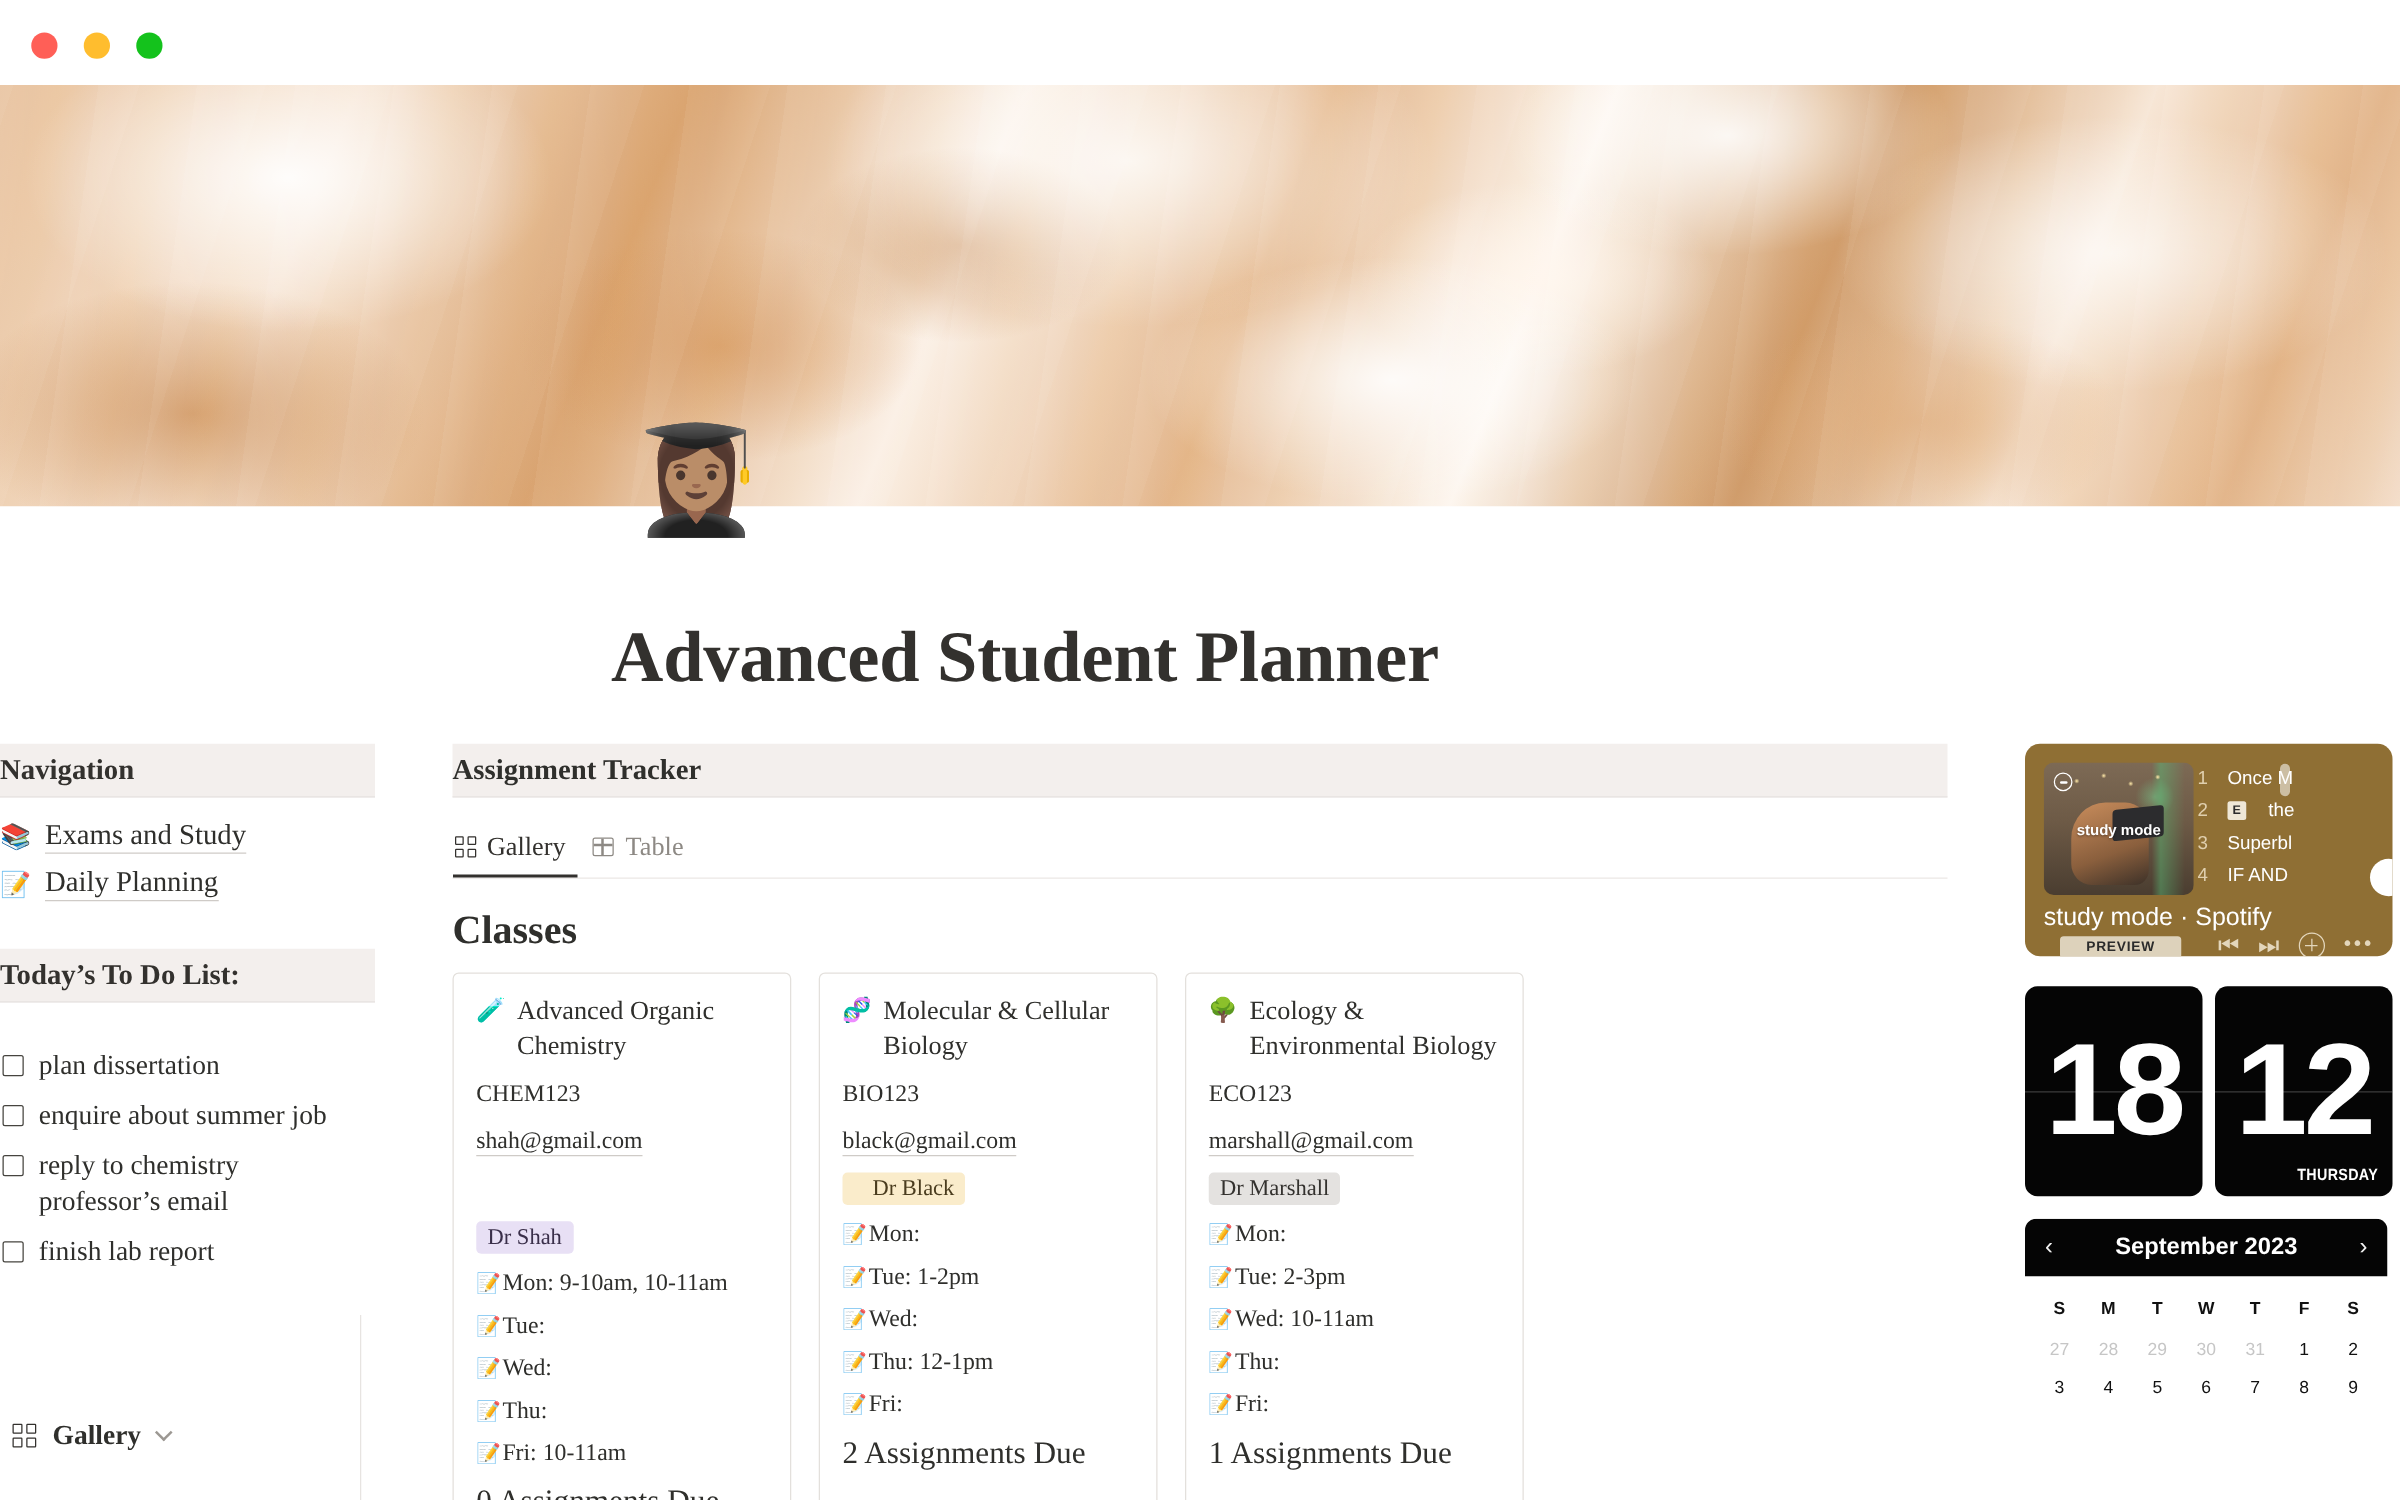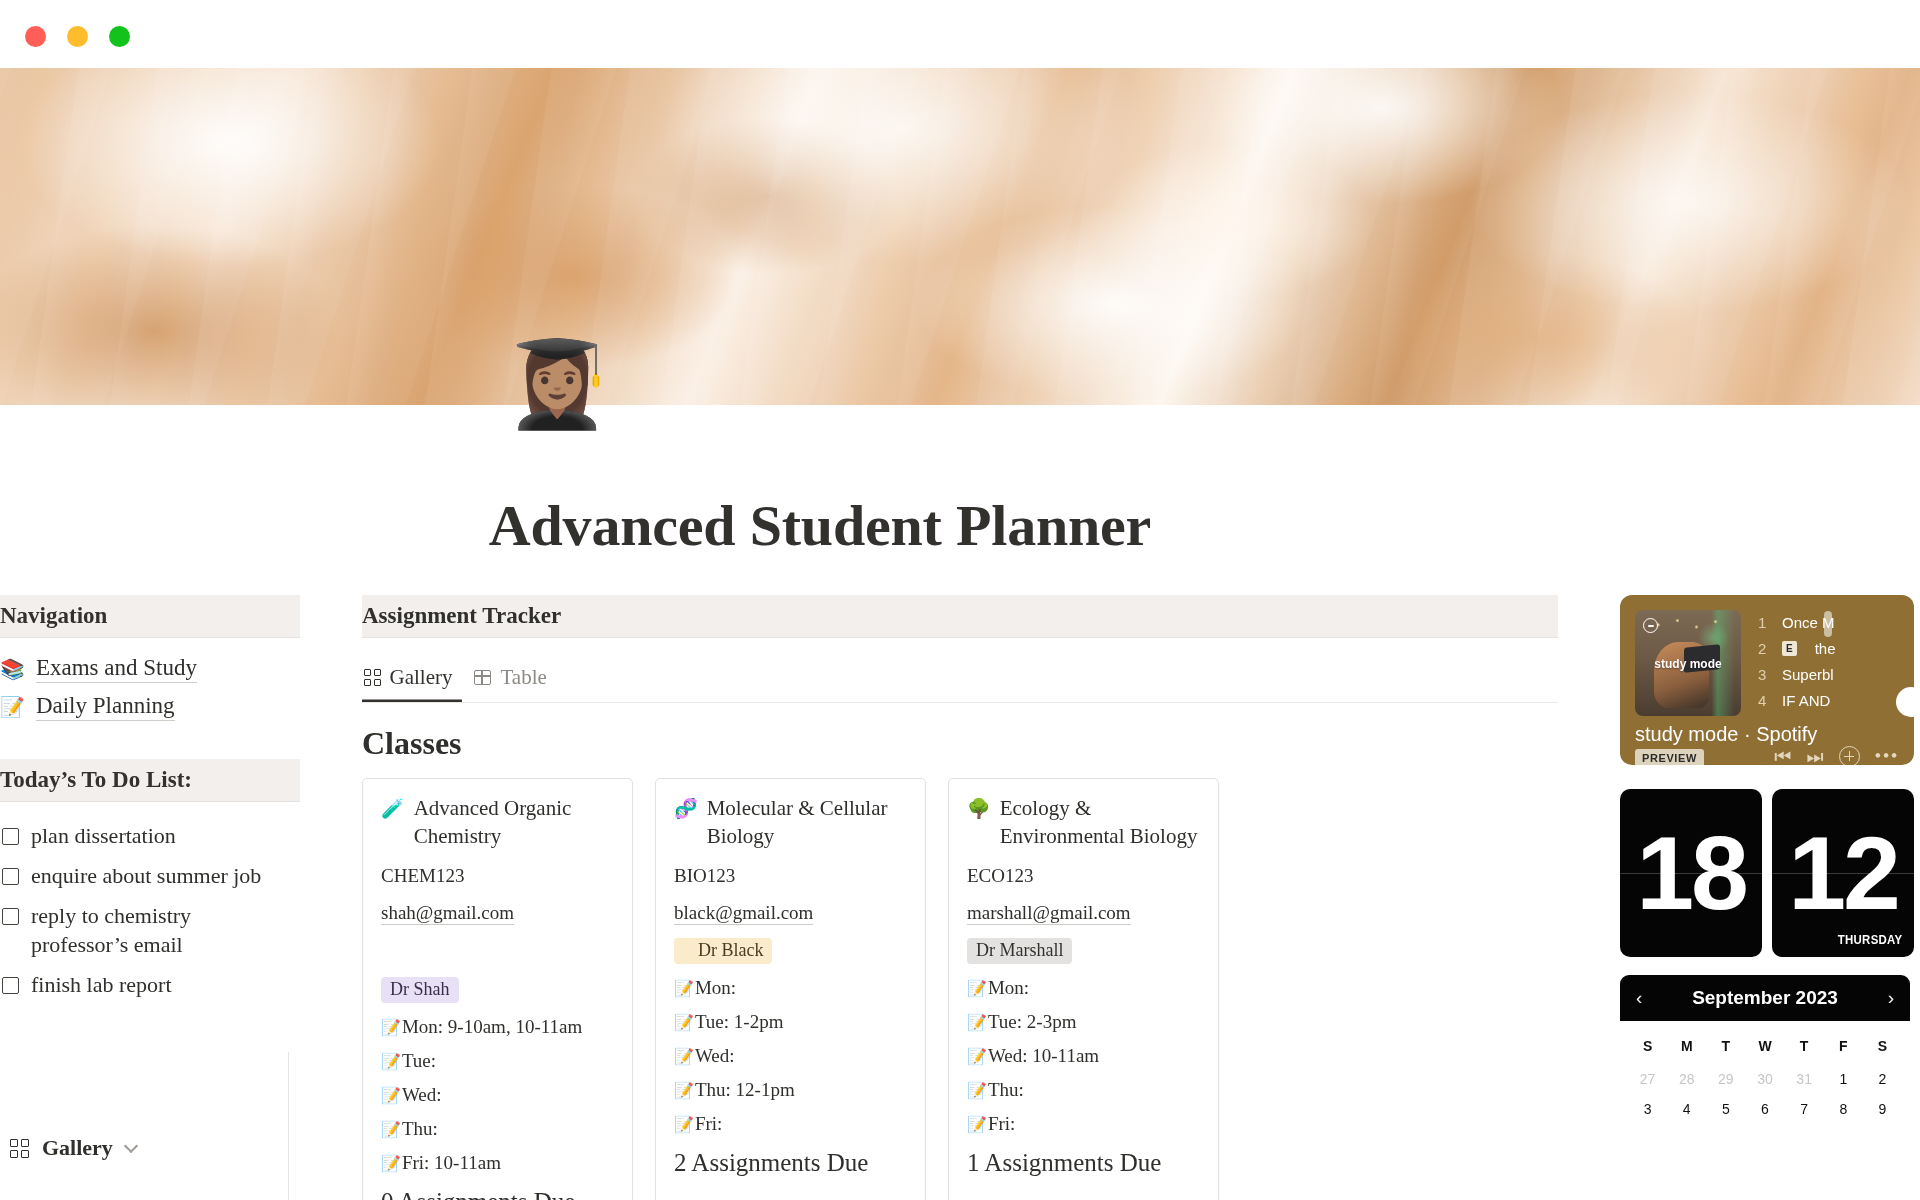--- a/index.html
+++ b/index.html
@@ -80,21 +80,21 @@
   }
   .section-head.second { margin-top: 32px; }
   .nav-list { padding-top: 13px; }
   .nav-item {
     display: flex; align-items: center; gap: 11px;
     font-size: 23px; padding: 4px 0 6px 0; cursor: pointer;
   }
   .nav-emoji { font-family: "DejaVu Sans", sans-serif; font-size: 20px; }
   .nav-label { border-bottom: 1.5px solid #cfcbc7; padding-bottom: 1px; }
 
-  .todo-list { padding-top: 14px; }
+  .todo-list { padding-top: 30px; }
   .todo-item {
     display: flex; align-items: flex-start; gap: 12px;
     font-size: 22px; line-height: 1.32; padding: 5px 0 6px 2px;
   }
   .cbox {
     width: 17px; height: 17px; border: 1.6px solid #46443f;
     border-radius: 2px; flex: 0 0 17px; margin-top: 7px; background: #fff;
     cursor: pointer;
   }
   .todo-text { max-width: 250px; }
@@ -166,21 +166,21 @@
   
   .right-col { position: absolute; left: 1620px; top: 0; width: 300px; }
 
   .spotify {
     width: 294px; height: 170px; border-radius: 12px;
     background: #91712f; background: #937434;
     position: relative; overflow: hidden;
     background-color: #8f6f34;
   }
   .sp-art {
-    position: absolute; left: 15px; top: 15px; width: 106px; height: 106px;
+    position: absolute; left: 15px; top: 15px; width: 120px; height: 106px;
     border-radius: 8px; overflow: hidden;
     background:
       radial-gradient(circle 22px at 74% 26%, rgba(120,200,140,.55), rgba(120,200,140,0) 70%),
       linear-gradient(180deg, #7d6a55 0%, #6d5a46 45%, #4a3d30 100%);
   }
   .sp-art .wall {
     position:absolute; inset: 0;
     background:
       radial-gradient(circle 3px at 22% 14%, #ffe9a8 0%, rgba(255,233,168,0) 70%),
       radial-gradient(circle 3px at 40% 10%, #ffe9a8 0%, rgba(255,233,168,0) 70%),
@@ -224,23 +224,23 @@
   }
   .sp-scroll {
     position: absolute; right: 82px; top: 2px; width: 8px; height: 26px;
     background: rgba(255,255,255,.55); border-radius: 5px;
   }
   .sp-name {
     position: absolute; left: 15px; top: 128px; color: #fff;
     font-size: 20px; font-family: "Liberation Sans", sans-serif;
   }
   .sp-preview {
-    position: absolute; left: 15px; top: 154px;
+    position: absolute; left: 28px; top: 154px;
     background: #ddd2bb; color: #2b2b2b; font-size: 11px; font-weight: bold;
-    letter-spacing: .6px; padding: 3px 7px; border-radius: 3px;
+    letter-spacing: .6px; padding: 3px 21px; border-radius: 3px;
     font-family: "Liberation Sans", sans-serif;
   }
   .sp-ctrls { position: absolute; right: 15px; top: 150px; display: flex; align-items: center; gap: 15px; }
   .sp-ic { color: #e3d6bb; font-size: 19px; line-height: 1; cursor: pointer; font-family: "DejaVu Sans", sans-serif; }
   .sp-plus {
     width: 21px; height: 21px; border-radius: 50%; border: 1.6px solid #e3d6bb;
     position: relative; cursor: pointer;
   }
   .sp-plus::before, .sp-plus::after {
     content:""; position:absolute; background:#e3d6bb;

